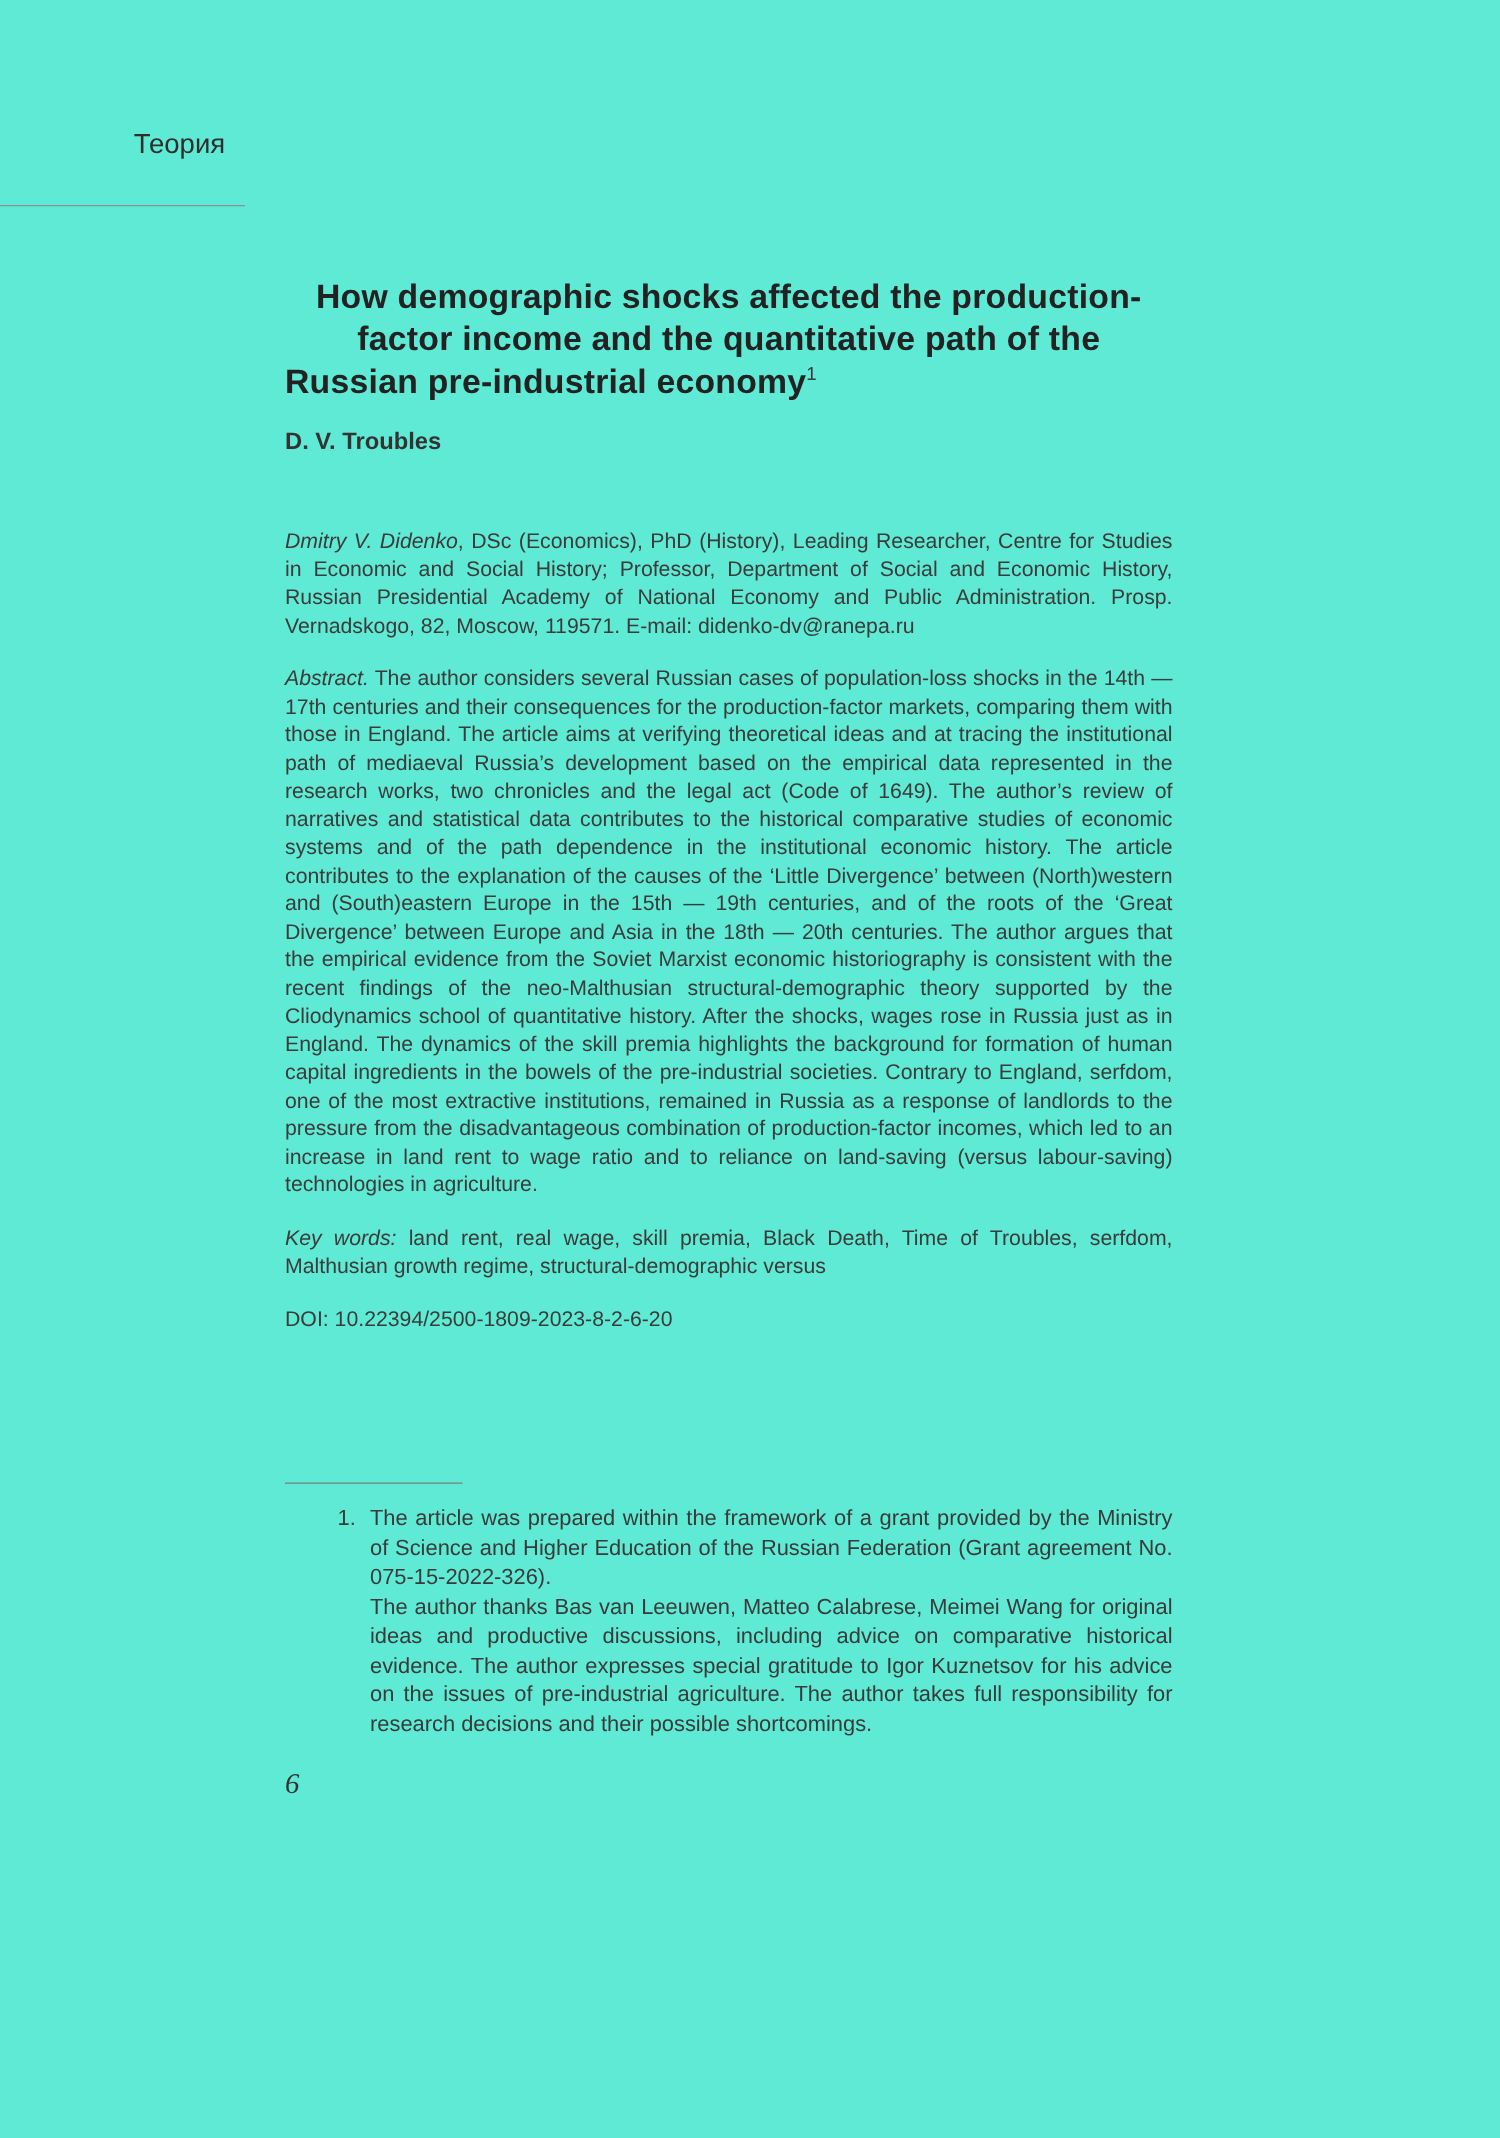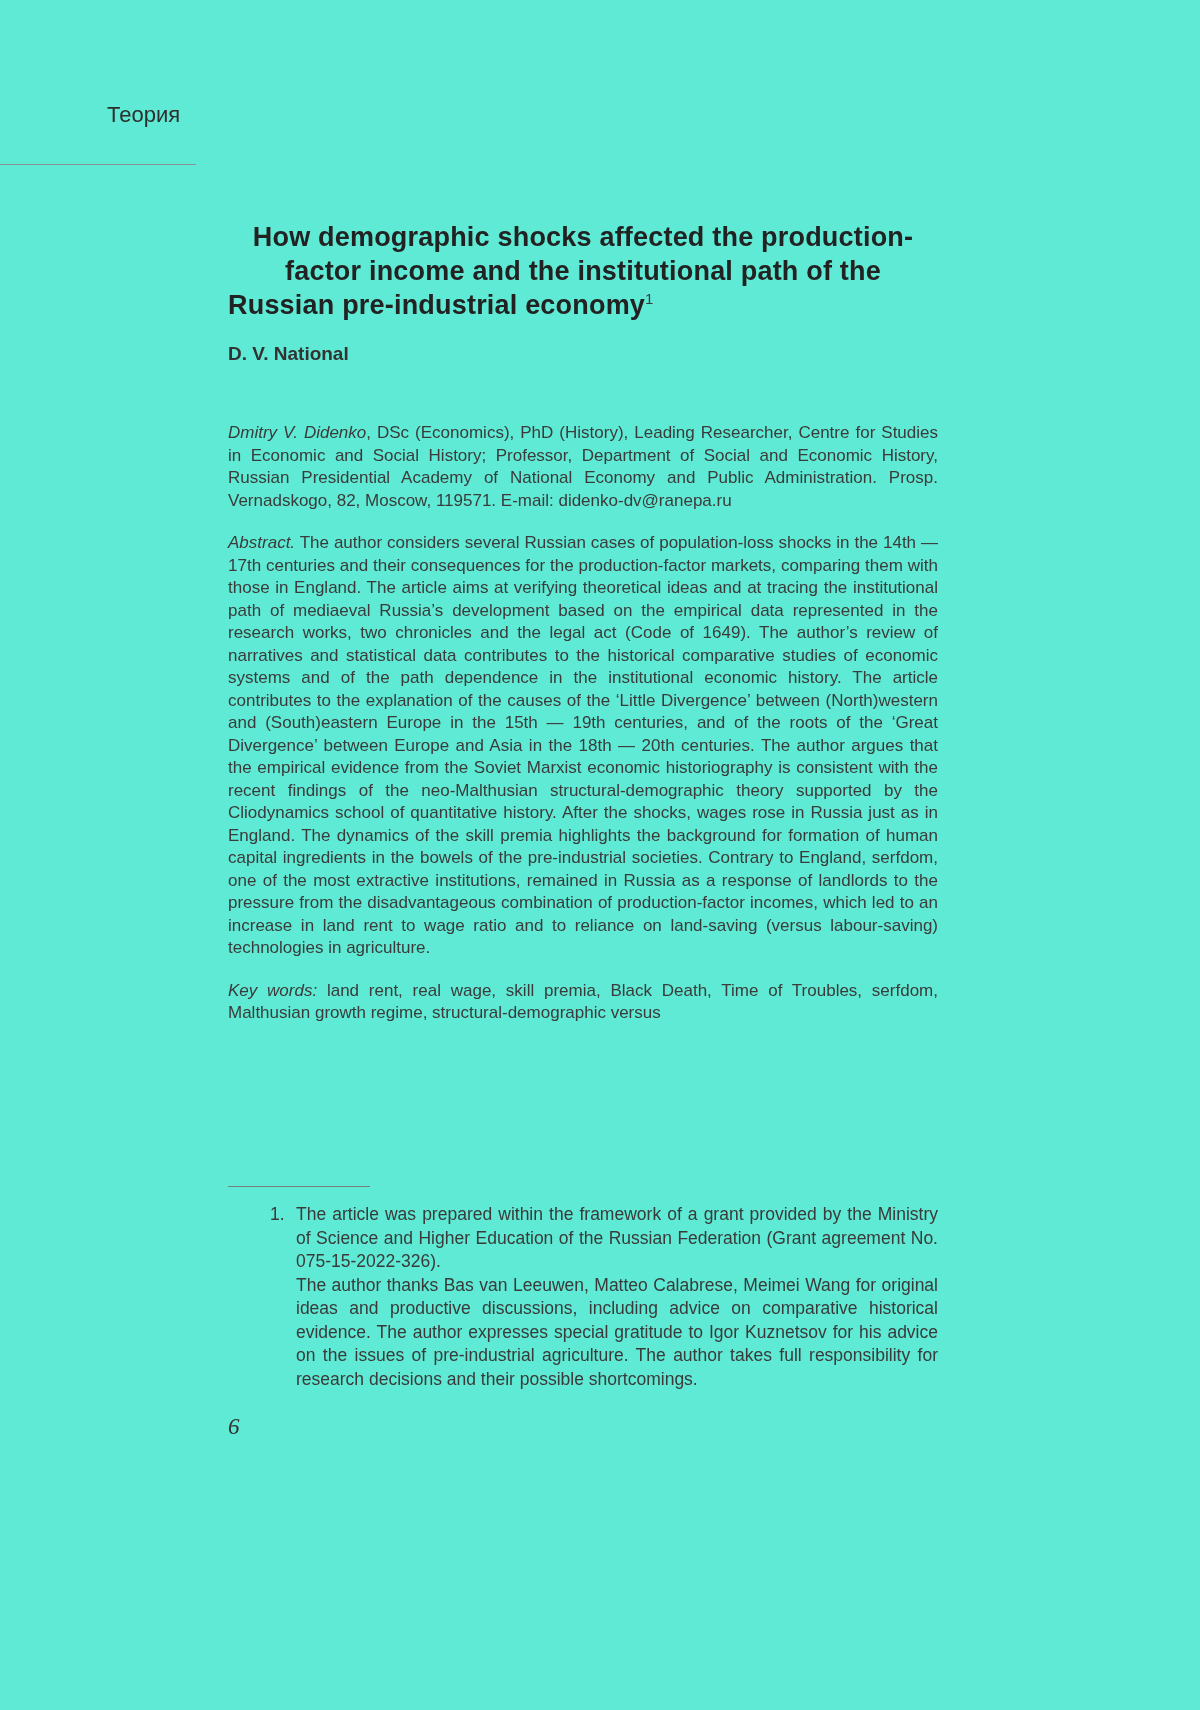--- a/index.html
+++ b/index.html
@@ -120,30 +120,31 @@
 </head>
 <body>
 
 <div class="page">
 
   <div class="section-label">Теория</div>
   <div class="section-rule"></div>
 
   <main class="content">
 
-    <h1 class="article-title"><span class="t-line">How demographic shocks affected the production-</span><span class="t-line">factor income and the institutional path of the</span><span class="t-line-last">Russian pre-industrial economy</span><sup>1</sup></h1>
+    <h1 class="article-title"><span class="t-line">How demographic shocks affected the production-</span><span class="t-line">factor income and the quantitative path of the</span><span class="t-line-last">Russian pre-industrial economy</span><sup>1</sup></h1>
 
-    <div class="author">D. V. National</div>
+    <div class="author">D. V. Troubles</div>
 
     <p class="affiliation"><em>Dmitry V. Didenko</em><span>, DSc (Economics), PhD (History), Leading Researcher, Centre for Studies in Economic and Social History; Professor, Department of Social and Economic History, Russian Presidential Academy of National Economy and Public Administration. Prosp. Vernadskogo, 82, Moscow, 119571. E-mail: didenko-dv@ranepa.ru</span></p>
 
     <p class="abstract"><em>Abstract.</em><span> The author considers several Russian cases of population-loss shocks in the 14th — 17th centuries and their consequences for the production-factor markets, comparing them with those in England. The article aims at verifying theoretical ideas and at tracing the institutional path of mediaeval Russia’s development based on the empirical data represented in the research works, two chronicles and the legal act (Code of 1649). The author’s review of narratives and statistical data contributes to the historical comparative studies of economic systems and of the path dependence in the institutional economic history. The article contributes to the explanation of the causes of the ‘Little Divergence’ between (North)western and (South)eastern Europe in the 15th — 19th centuries, and of the roots of the ‘Great Divergence’ between Europe and Asia in the 18th — 20th centuries. The author argues that the empirical evidence from the Soviet Marxist economic historiography is consistent with the recent findings of the neo-Malthusian structural-demographic theory supported by the Cliodynamics school of quantitative history. After the shocks, wages rose in Russia just as in England. The dynamics of the skill premia highlights the background for formation of human capital ingredients in the bowels of the pre-industrial societies. Contrary to England, serfdom, one of the most extractive institutions, remained in Russia as a response of landlords to the pressure from the disadvantageous combination of production-factor incomes, which led to an increase in land rent to wage ratio and to reliance on land-saving (versus labour-saving) technologies in agriculture.</span></p>
 
     <p class="keywords"><em>Key words:</em><span> land rent, real wage, skill premia, Black Death, Time of Troubles, serfdom, Malthusian growth regime, structural-demographic versus</span></p>
 
+    <p class="doi">DOI: 10.22394/2500-1809-2023-8-2-6-20</p>
 
   </main>
 
   <div class="footnote">
     <div class="fn-rule"></div>
     <p class="fn-para"><span class="fn-num">1.</span><span>The article was prepared within the framework of a grant provided by the Ministry of Science and Higher Education of the Russian Federation (Grant agreement No. 075-15-2022-326).</span></p>
     <p class="fn-para">The author thanks Bas van Leeuwen, Matteo Calabrese, Meimei Wang for original ideas and productive discussions, including advice on comparative historical evidence. The author expresses special gratitude to Igor Kuznetsov for his advice on the issues of pre-industrial agriculture. The author takes full responsibility for research decisions and their possible shortcomings.</p>
   </div>
 
   <div class="page-number">6</div>

